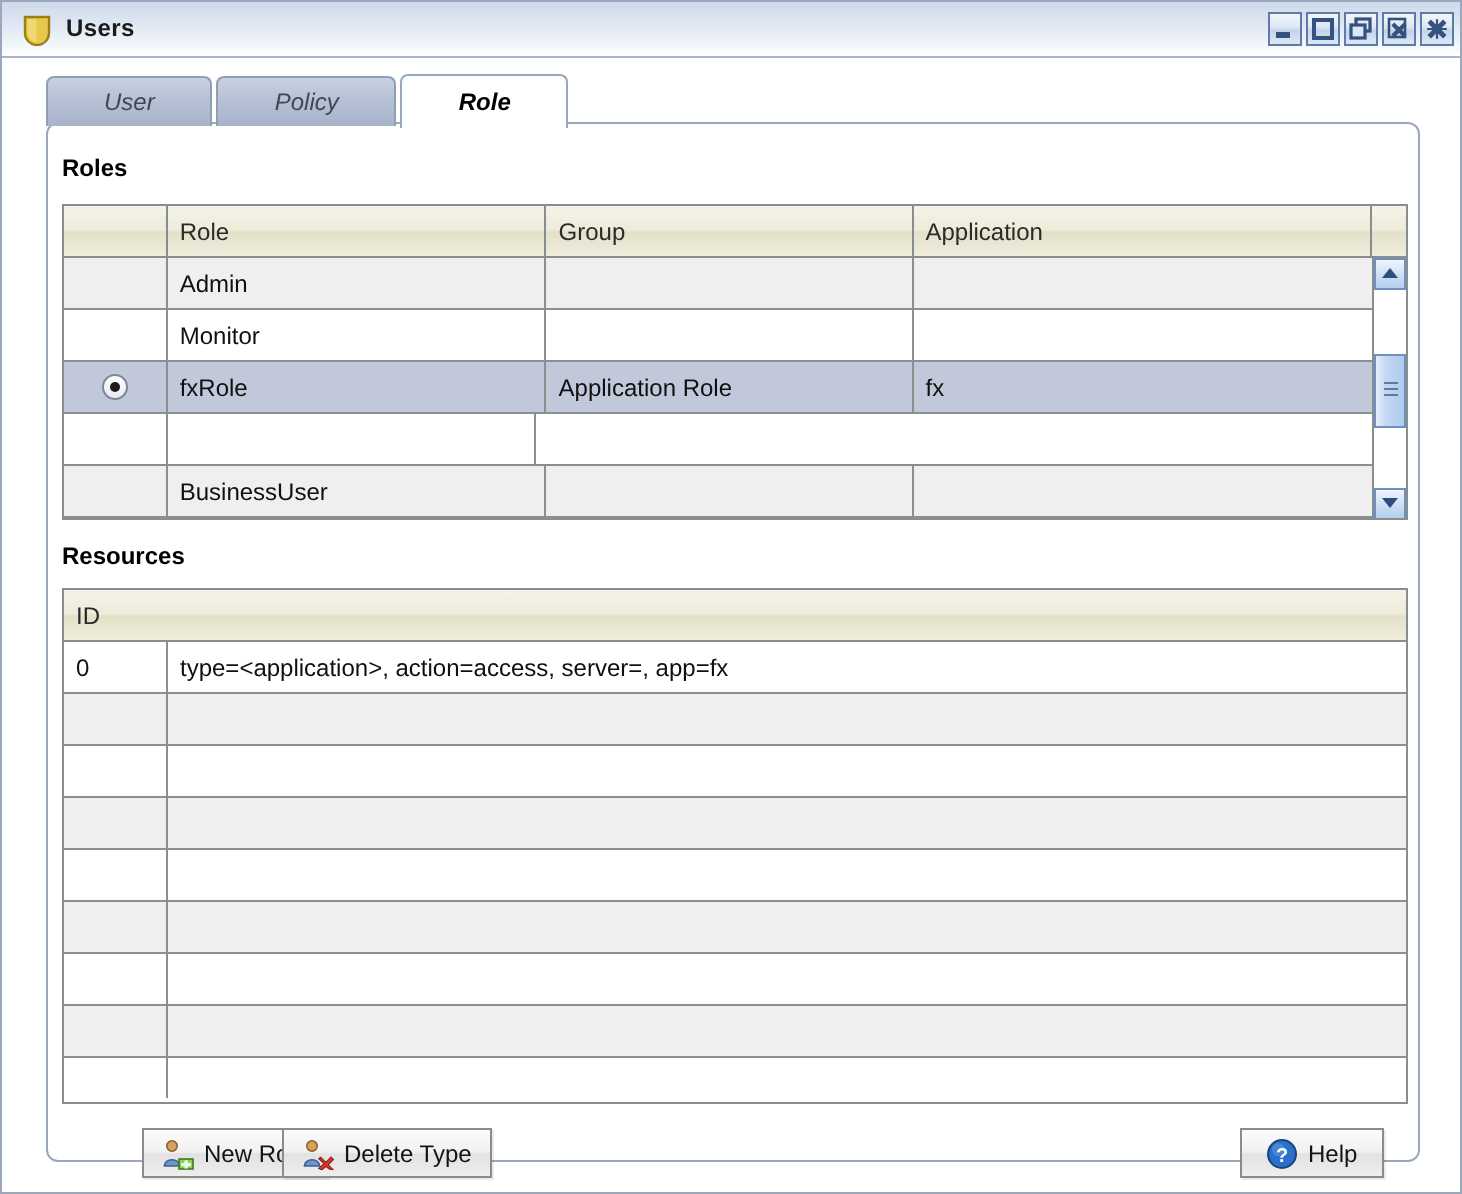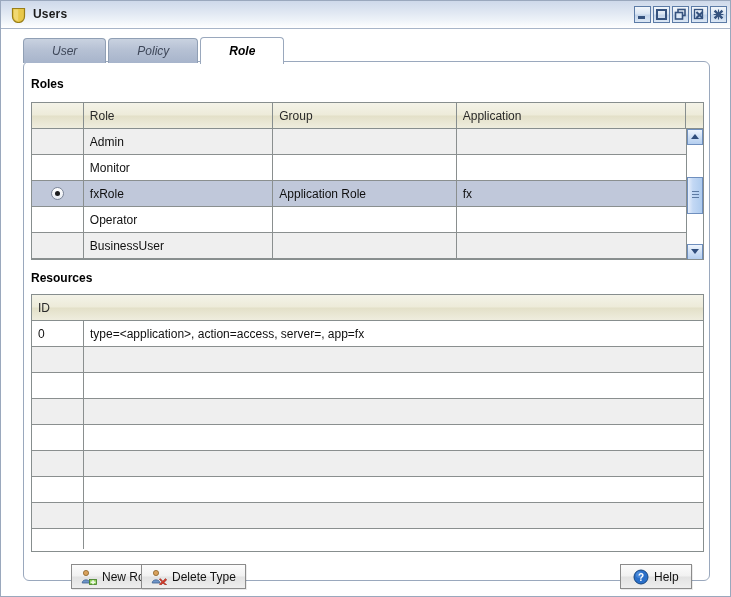--- a/index.html
+++ b/index.html
@@ -348,21 +348,20 @@
         <div class="tr sel">
           <div class="td center" style="width:52px;">
             <span class="radio"></span>
           </div>
           <div class="td" style="width:190px;">fxRole</div>
           <div class="td" style="width:184px;">Application Role</div>
           <div class="td" style="width:247px;">fx</div>
         </div>
         <div class="tr plain">
           <div class="td center" style="width:52px;"></div>
-          <div class="td" style="width:190px;">Operator</div>
           <div class="td" style="width:184px;"></div>
           <div class="td" style="width:247px;"></div>
         </div>
         <div class="tr alt">
           <div class="td center" style="width:52px;"></div>
           <div class="td" style="width:190px;">BusinessUser</div>
           <div class="td" style="width:184px;"></div>
           <div class="td" style="width:247px;"></div>
         </div>
         <div class="tr plain" style="height:6px;">

